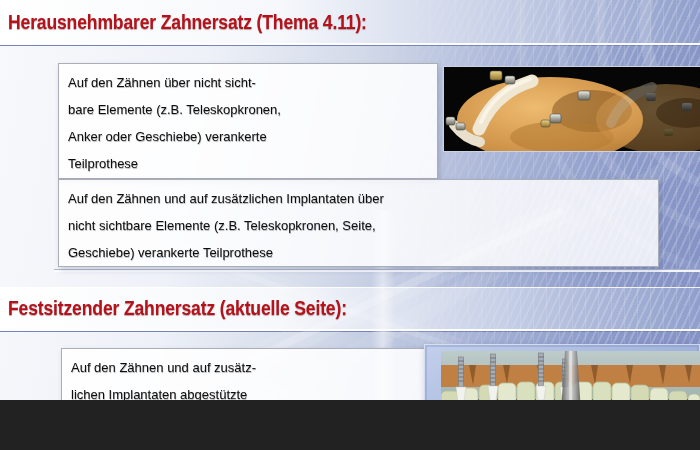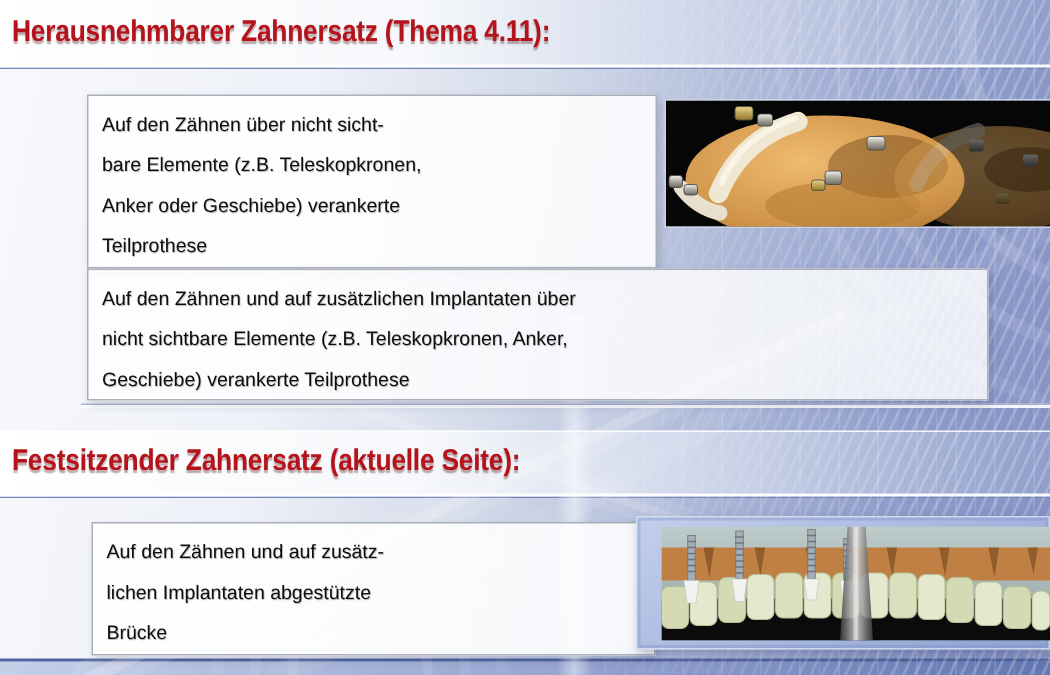--- a/index.html
+++ b/index.html
@@ -1,17 +1,17 @@
 <!DOCTYPE html>
 <html><head>
 <meta charset="utf-8">
 <style>
   html,body{margin:0;padding:0;background:#222;}
   #slide{
-    position:relative;width:700px;height:450px;overflow:hidden;
+    position:relative;width:700px;height:400px;overflow:hidden;
     font-family:"Liberation Sans",sans-serif;
     background:linear-gradient(100deg,#f8f9fc 0%,#eef1f8 28%,#d3dae9 48%,#aab6d8 68%,#8e9cca 84%,#8290c4 100%);
   }
   
   .beams{position:absolute;left:0;top:0;z-index:2;pointer-events:none;}
   .hatch{
     position:absolute;inset:0;z-index:3;pointer-events:none;
     background:repeating-linear-gradient(115deg,rgba(255,255,255,.20) 0 2px,rgba(255,255,255,0) 2px 7px);
     -webkit-mask-image:linear-gradient(to right,transparent 52%,#000 88%);
     mask-image:linear-gradient(to right,transparent 52%,#000 88%);
@@ -119,21 +119,21 @@
 
   <div class="textbox" id="box1">
     <p>Auf den Zähnen über nicht sicht-
 bare Elemente (z.B. Teleskopkronen,
 Anker oder Geschiebe) verankerte
 Teilprothese</p>
   </div>
 
   <div class="textbox" id="box2">
     <p>Auf den Zähnen und auf zusätzlichen Implantaten über
-nicht sichtbare Elemente (z.B. Teleskopkronen, Anker,
+nicht sichtbare Elemente (z.B. Teleskopkronen, Seite,
 Geschiebe) verankerte Teilprothese</p>
   </div>
 
   <div class="textbox" id="box3">
     <p>Auf den Zähnen und auf zusätz-
 lichen Implantaten abgestützte
 Brücke</p>
   </div>
 
   <figure class="photo" id="photo1" style="margin:0">

